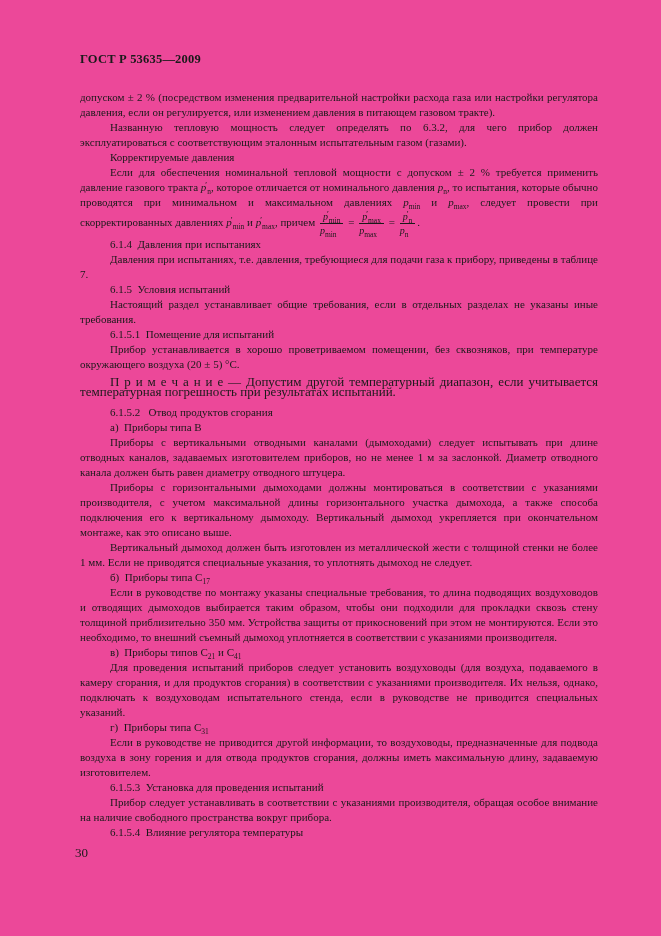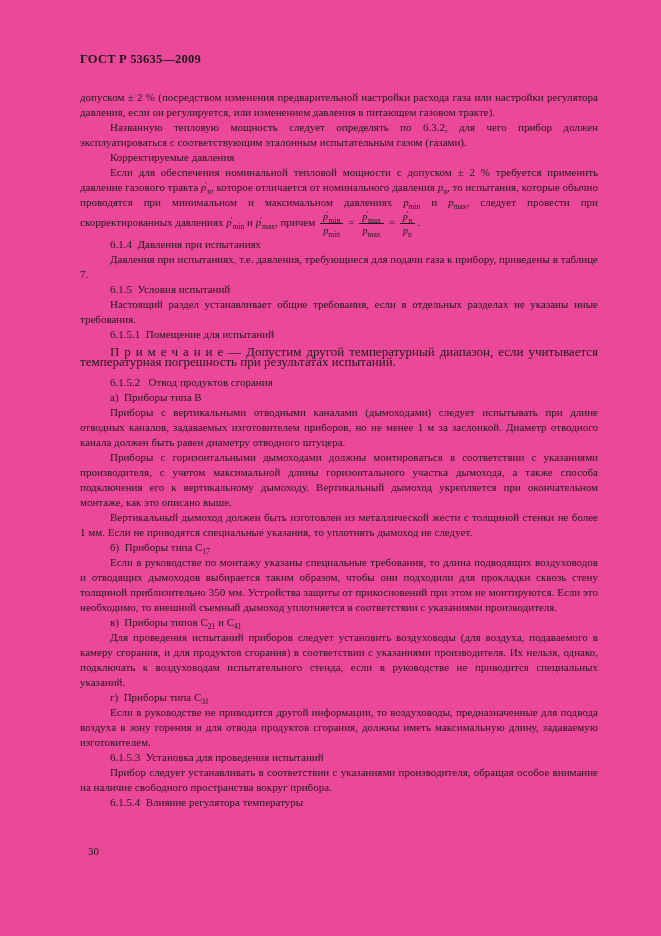--- a/index.html
+++ b/index.html
@@ -11,40 +11,41 @@
     overflow:hidden;
   }
   .doc-header { font-weight:bold; font-size:12.5px; letter-spacing:0.2px; margin-bottom:23px; }
   .doc-body { width:518px; }
   .para { font-size:11px; line-height:15px; text-align:justify; text-indent:30px; }
   .para.no-indent { text-indent:0;margin-top:11px; }
   .para.note { font-size:13px; line-height:10px; margin:5px 0 8px; }
   sub { font-size:7.5px; line-height:0; vertical-align:-3px; }
   sup.prime { font-size:8.5px; line-height:0; vertical-align:3px; margin-left:-1px; }
   .mvar { font-style:italic; }
-  .frac { display:inline-block; vertical-align:middle; text-align:center; font-size:10px; line-height:11px; margin:1px 2px; text-indent:0; }
+  .frac { display:inline-block; vertical-align:middle; text-align:left; font-size:10px; line-height:11px; margin:1px 2px; text-indent:0; }
   .frac .num { display:block; border-bottom:1px solid #1a1a1a; padding:0 3px 1px; }
   .frac .den { display:block; padding-top:1px; }
-  .page-number { position:absolute; left:88px; top:845px; font-size:11px; }
+  .page-number { position:absolute; left:75px; top:845px; font-size:13px; }
 </style>
 </head>
 <body>
 
 <div class="page">
   <div class="doc-header">ГОСТ Р 53635—2009</div>
   <div class="doc-body" id="doc-body">
       <p class="para no-indent">допуском ± 2 % (посредством изменения предварительной настройки расхода газа или настройки регулятора давления, если он регулируется, или изменением давления в питающем газовом тракте).</p>
       <p class="para">Названную тепловую мощность следует определять по 6.3.2, для чего прибор должен эксплуатироваться с соответствующим эталонным испытательным газом (газами).</p>
       <p class="para">Корректируемые давления</p>
       <p class="para">Если для обеспечения номинальной тепловой мощности с допуском ± 2 % требуется применить давление газового тракта <span class="mvar">p</span><sup class="prime">′</sup><sub>n</sub>, которое отличается от номинального давления <span class="mvar">p</span><sub>n</sub>, то испытания, которые обычно проводятся при минимальном и максимальном давлениях <span class="mvar">p</span><sub>min</sub> и <span class="mvar">p</span><sub>max</sub>, следует провести при скорректированных давлениях <span class="mvar">p</span><sup class="prime">′</sup><sub>min</sub> и <span class="mvar">p</span><sup class="prime">′</sup><sub>max</sub>, причем <span class="frac"><span class="num"><span class="mvar">p</span><sup class="prime">′</sup><sub>min</sub></span><span class="den"><span class="mvar">p</span><sub>min</sub></span></span> = <span class="frac"><span class="num"><span class="mvar">p</span><sup class="prime">′</sup><sub>max</sub></span><span class="den"><span class="mvar">p</span><sub>max</sub></span></span> = <span class="frac"><span class="num"><span class="mvar">p</span><sup class="prime">′</sup><sub>n</sub></span><span class="den"><span class="mvar">p</span><sub>n</sub></span></span>.</p>
       <p class="para">6.1.4&nbsp; Давления при испытаниях</p>
       <p class="para">Давления при испытаниях, т.е. давления, требующиеся для подачи газа к прибору, приведены в таблице 7.</p>
       <p class="para">6.1.5&nbsp; Условия испытаний</p>
       <p class="para">Настоящий раздел устанавливает общие требования, если в отдельных разделах не указаны иные требования.</p>
       <p class="para">6.1.5.1&nbsp; Помещение для испытаний</p>
+      <p class="para">Прибор устанавливается в хорошо проветриваемом помещении, без сквозняков, при температуре окружающего воздуха (20 ± 5) °С.</p>
       <p class="para note">П р и м е ч а н и е — Допустим другой температурный диапазон, если учитывается температурная погрешность при результатах испытаний.</p>
       <p class="para">6.1.5.2&nbsp;&nbsp;&nbsp;Отвод продуктов сгорания</p>
       <p class="para">а)&nbsp; Приборы типа B</p>
       <p class="para">Приборы с вертикальными отводными каналами (дымоходами) следует испытывать при длине отводных каналов, задаваемых изготовителем приборов, но не менее 1 м за заслонкой. Диаметр отводного канала должен быть равен диаметру отводного штуцера.</p>
       <p class="para">Приборы с горизонтальными дымоходами должны монтироваться в соответствии с указаниями производителя, с учетом максимальной длины горизонтального участка дымохода, а также способа подключения его к вертикальному дымоходу. Вертикальный дымоход укрепляется при окончательном монтаже, как это описано выше.</p>
       <p class="para">Вертикальный дымоход должен быть изготовлен из металлической жести с толщиной стенки не более 1 мм. Если не приводятся специальные указания, то уплотнять дымоход не следует.</p>
       <p class="para">б)&nbsp; Приборы типа C<sub>17</sub></p>
       <p class="para">Если в руководстве по монтажу указаны специальные требования, то длина подводящих воздуховодов и отводящих дымоходов выбирается таким образом, чтобы они подходили для прокладки сквозь стену толщиной приблизительно 350 мм. Устройства защиты от прикосновений при этом не монтируются. Если это необходимо, то внешний съемный дымоход уплотняется в соответствии с указаниями производителя.</p>
       <p class="para">в)&nbsp; Приборы типов C<sub>21</sub> и C<sub>41</sub></p>
       <p class="para">Для проведения испытаний приборов следует установить воздуховоды (для воздуха, подаваемого в камеру сгорания, и для продуктов сгорания) в соответствии с указаниями производителя. Их нельзя, однако, подключать к воздуховодам испытательного стенда, если в руководстве не приводится специальных указаний.</p>

